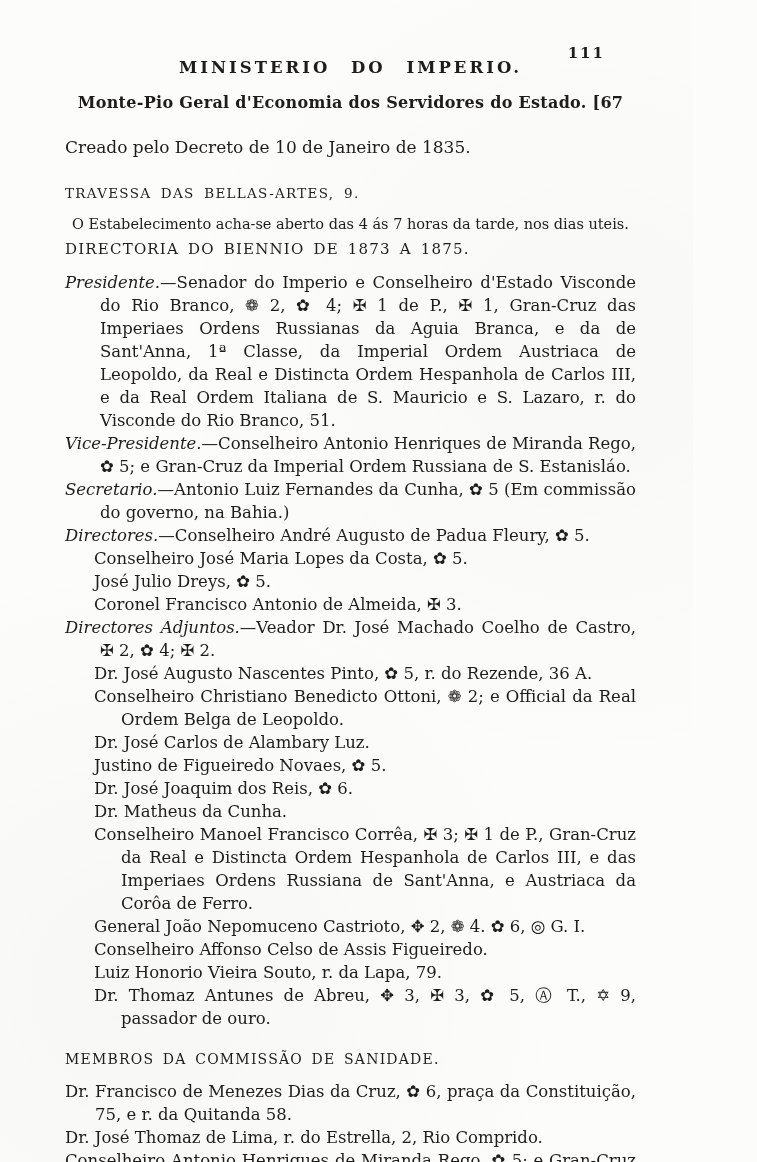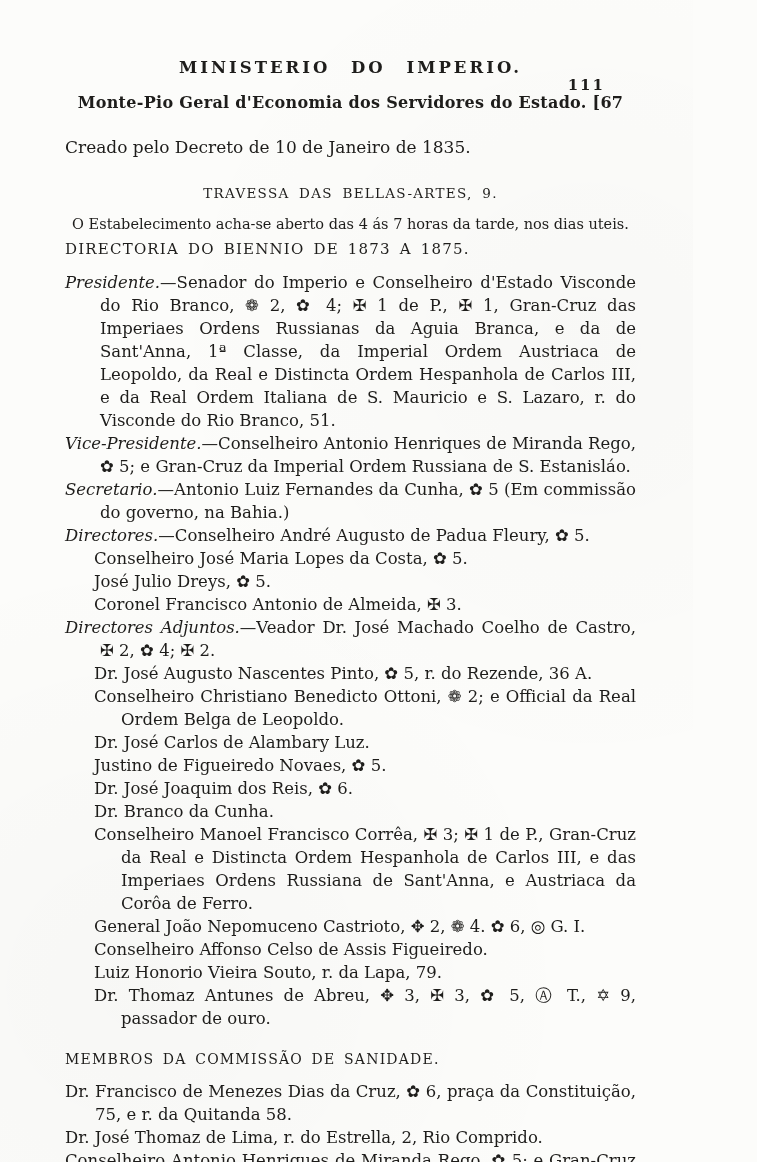--- a/index.html
+++ b/index.html
@@ -24,39 +24,39 @@
   .ministry-title{
     text-align:center;
     font-weight:bold;
     font-size:16.5px;
     letter-spacing:3px;
     word-spacing:12px;
     margin:0 0 0 0;
   }
   .page-number{
     position:absolute;
-    top:76px;right:88px;
+    top:44px;right:88px;
     font-weight:bold;
     font-size:15px;
     letter-spacing:2px;
   }
   .institution{
     text-align:center;
     font-weight:bold;
     font-size:16px;
     letter-spacing:0.3px;
     margin-top:16px;
   }
   .decree{
     text-align:left;
     font-size:17px;
     margin-top:25px;
   }
   .address{
-    text-align:center;
+    text-align:left;
     font-size:13.5px;
     letter-spacing:1.3px;
     word-spacing:4px;
     margin-top:28px;
   }
   .hours{
     text-align:center;
     font-size:14.5px;
     margin-top:15px;
   }
@@ -122,21 +122,21 @@
     <div class="entry"><span class="lead">Directores.</span><span>—Conselheiro André Augusto de Padua Fleury, ✿ 5.</span></div>
     <div class="member"><span>Conselheiro José Maria Lopes da Costa, ✿ 5.</span></div>
     <div class="member"><span>José Julio Dreys, ✿ 5.</span></div>
     <div class="member"><span>Coronel Francisco Antonio de Almeida, ✠ 3.</span></div>
     <div class="entry"><span class="lead">Directores Adjuntos.</span><span>—Veador Dr. José Machado Coelho de Castro, ✠ 2, ✿ 4; ✠ 2.</span></div>
     <div class="member"><span>Dr. José Augusto Nascentes Pinto, ✿ 5, r. do Rezende, 36 A.</span></div>
     <div class="member"><span>Conselheiro Christiano Benedicto Ottoni, ❁ 2; e Official da Real Ordem Belga de Leopoldo.</span></div>
     <div class="member"><span>Dr. José Carlos de Alambary Luz.</span></div>
     <div class="member"><span>Justino de Figueiredo Novaes, ✿ 5.</span></div>
     <div class="member"><span>Dr. José Joaquim dos Reis, ✿ 6.</span></div>
-    <div class="member"><span>Dr. Branco da Cunha.</span></div>
+    <div class="member"><span>Dr. Matheus da Cunha.</span></div>
     <div class="member"><span>Conselheiro Manoel Francisco Corrêa, ✠ 3; ✠ 1 de P., Gran-Cruz da Real e Distincta Ordem Hespanhola de Carlos III, e das Imperiaes Ordens Russiana de Sant'Anna, e Austriaca da Corôa de Ferro.</span></div>
     <div class="member"><span>General João Nepomuceno Castrioto, ✥ 2, ❁ 4. ✿ 6, ◎ G. I.</span></div>
     <div class="member"><span>Conselheiro Affonso Celso de Assis Figueiredo.</span></div>
     <div class="member"><span>Luiz Honorio Vieira Souto, r. da Lapa, 79.</span></div>
     <div class="member"><span>Dr. Thomaz Antunes de Abreu, ✥ 3, ✠ 3, ✿ 5, Ⓐ T., ✡ 9, passador de ouro.</span></div>
   </div>
 
   <div class="sanidade-heading">MEMBROS DA COMMISSÃO DE SANIDADE.</div>
 
   <div class="san-list">

